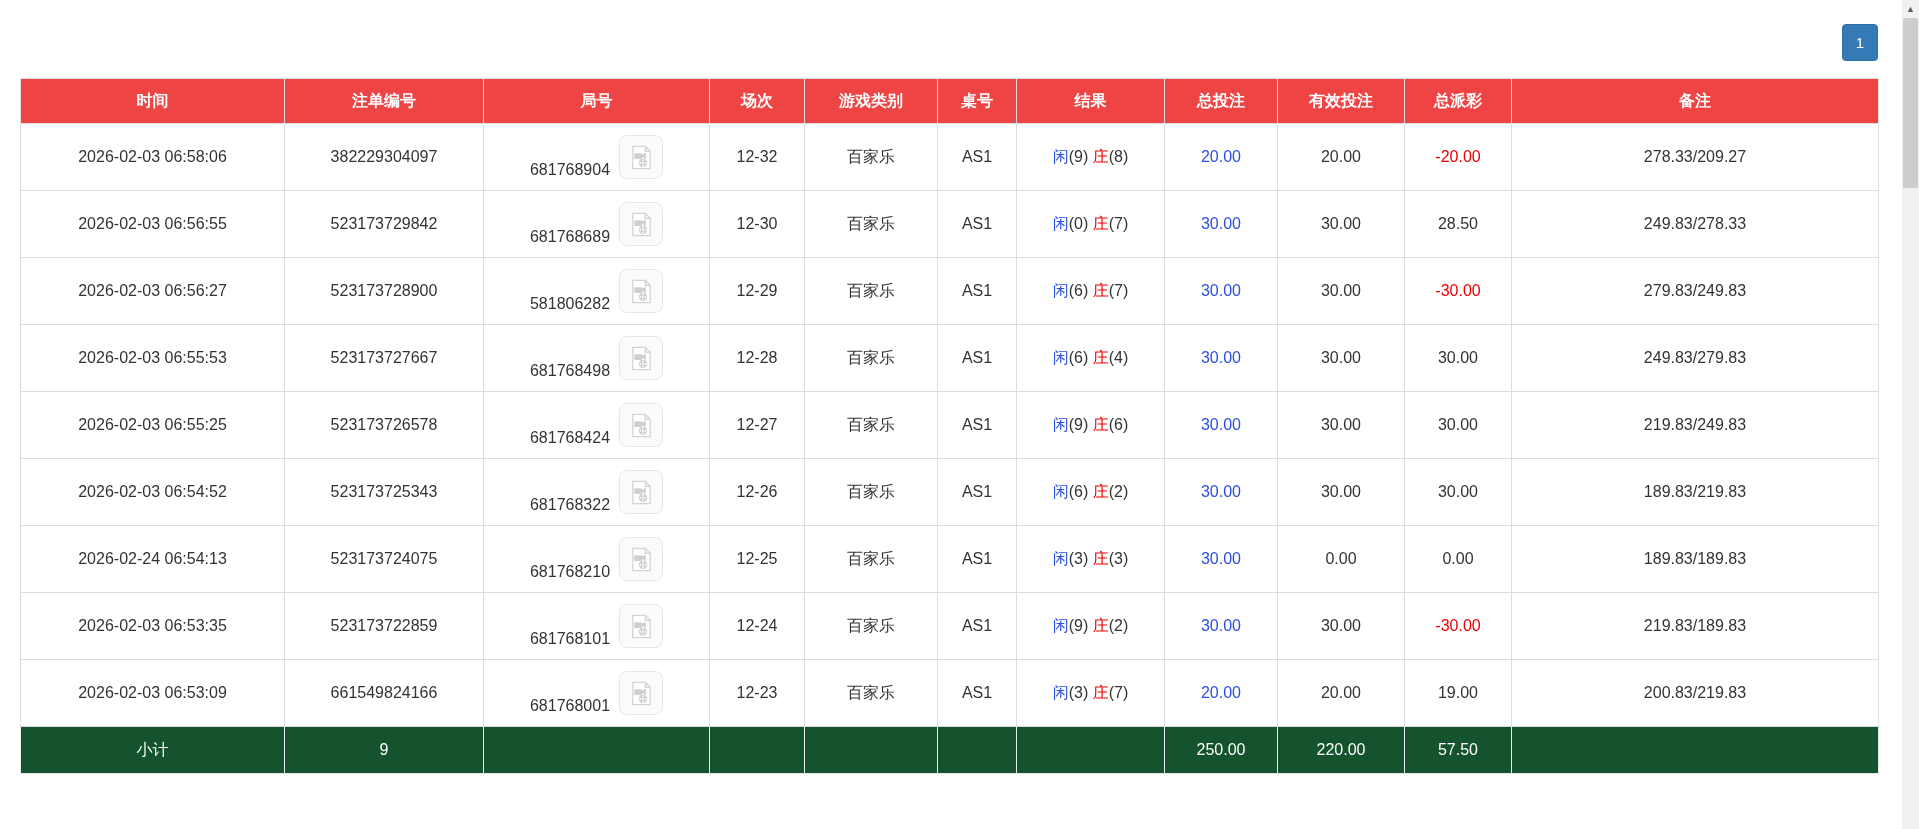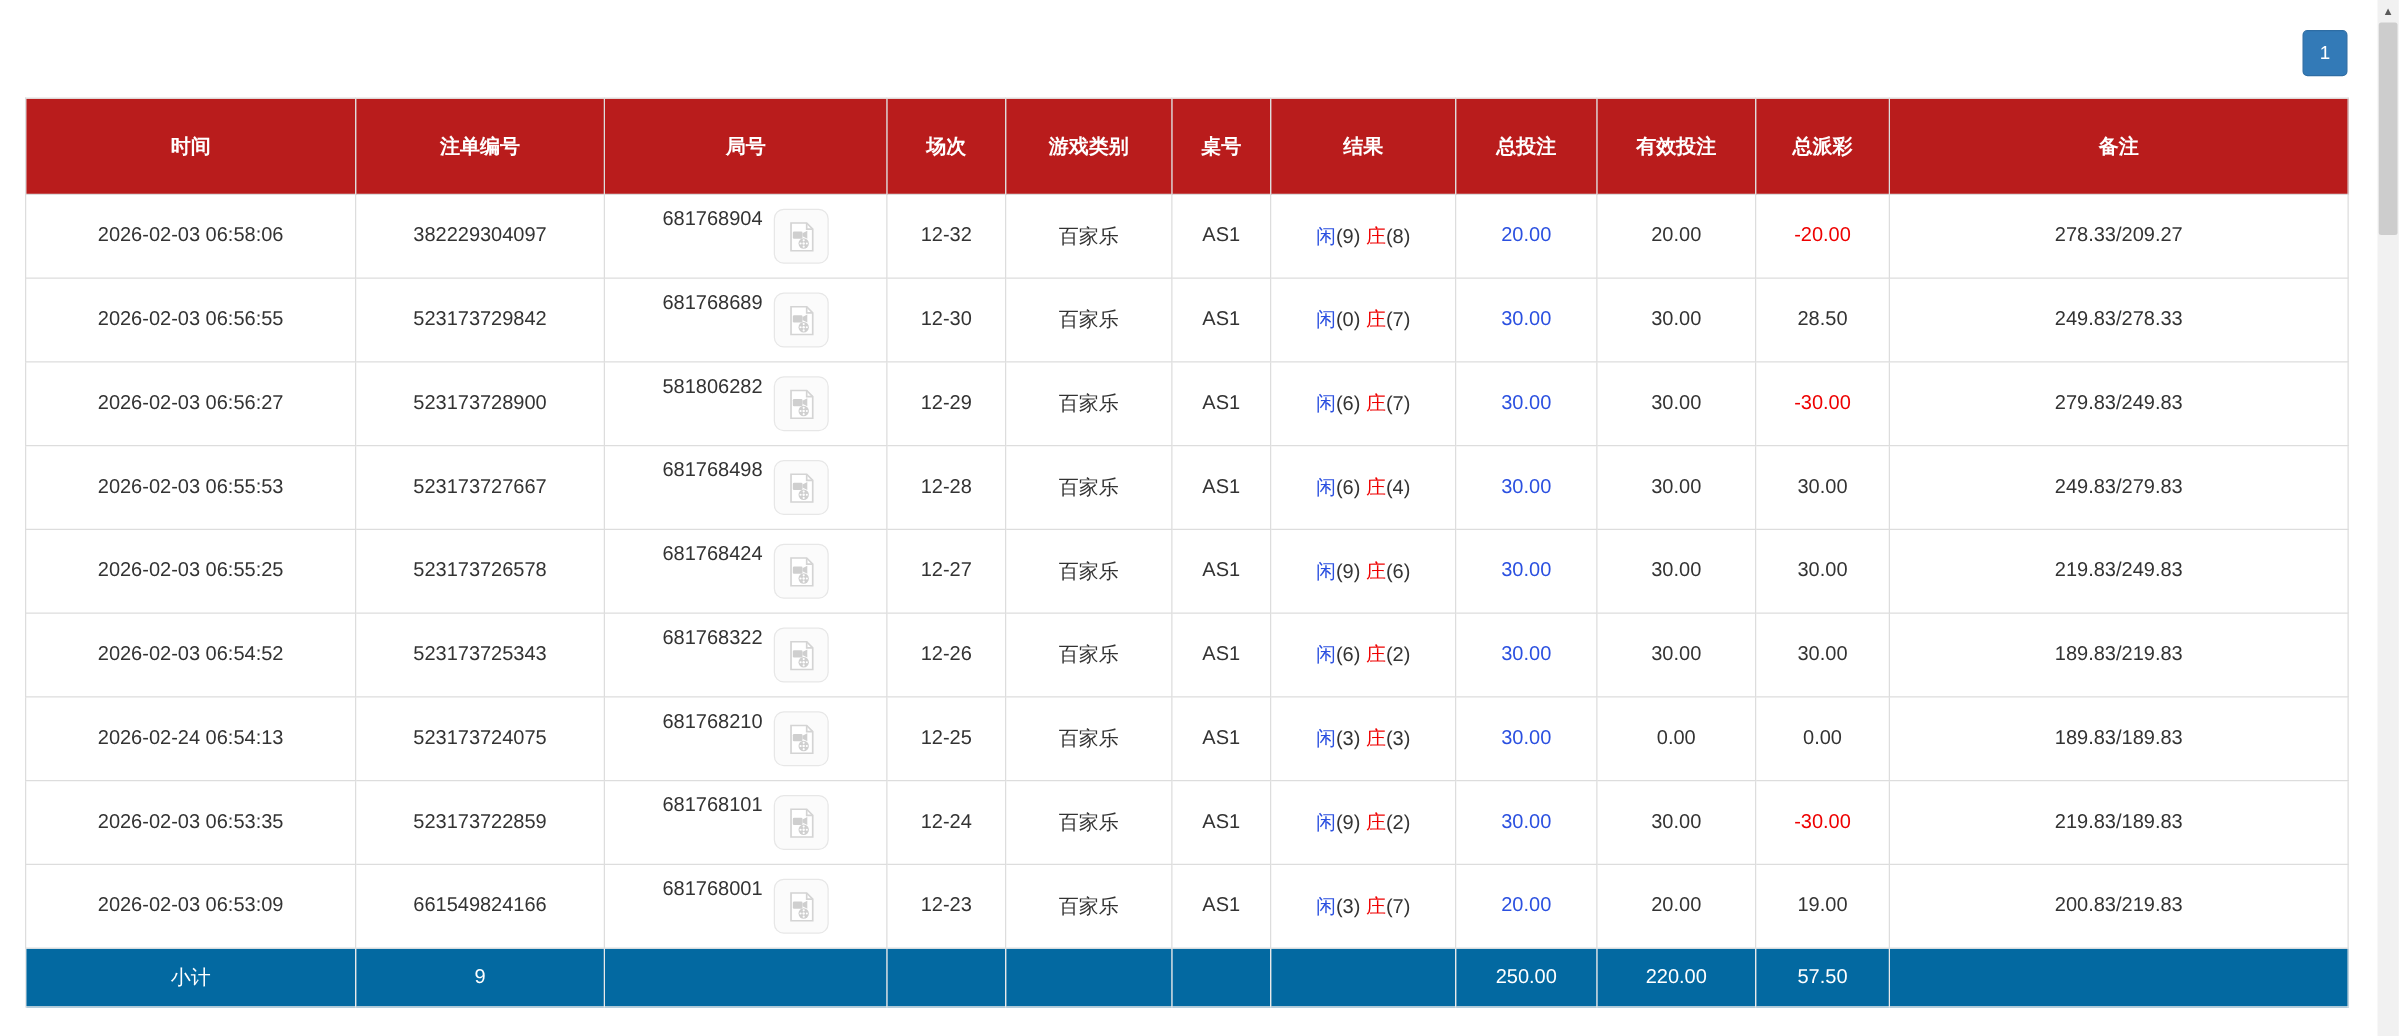--- a/index.html
+++ b/index.html
@@ -6,32 +6,32 @@
   body{width:1919px;height:829px;overflow:hidden;position:relative;}
 
   
   .page-btn{position:absolute;top:24px;left:1842px;width:36px;height:37px;
     background:#337ab7;border:1px solid #2e6da4;border-radius:4px;color:#fff;
     font-size:15px;font-family:"Liberation Sans",sans-serif;cursor:pointer;}
 
   
   table.records{position:absolute;top:78px;left:20px;width:1858px;
     border-collapse:collapse;table-layout:fixed;}
-  table.records th{background:#b91c1c;color:#fff;font-weight:bold;font-size:16px;
-    height:44px;border:1px solid #ddd;padding:16px;text-align:center;}
+  table.records th{background:#ef4444;color:#fff;font-weight:bold;font-size:16px;
+    height:44px;border:1px solid #ddd;padding:0;text-align:center;}
   table.records td{height:66px;border:1px solid #ddd;background:#fff;color:#333;
     font-size:16px;text-align:center;padding:0 4px;vertical-align:middle;white-space:nowrap;}
   .blue{color:#2b50e0;}
   .red{color:#ee0000;}
-  .round-wrap{display:flex;align-items:flex-start;justify-content:center;gap:9px;}
+  .round-wrap{display:flex;align-items:flex-end;justify-content:center;gap:9px;}
   .icon-btn{width:44px;height:44px;background:#fbfbfb;border:1px solid #e7e7e7;
     border-radius:8px;display:inline-flex;align-items:center;justify-content:center;
     cursor:pointer;padding:0;}
   
-  table.records tfoot td{background:#0369a1;color:#fff;height:46px;
+  table.records tfoot td{background:#14532d;color:#fff;height:46px;
     border:1px solid #e9e9e9;font-size:16px;}
 
   
   .scrollbar{position:absolute;top:0;right:0;width:17px;height:829px;background:#f1f1f1;}
   .sb-up{height:17px;display:flex;align-items:center;justify-content:center;
     color:#5a5a5a;font-size:9px;cursor:pointer;user-select:none;}
   .sb-thumb{position:absolute;top:18px;left:1px;width:15px;height:170px;
     background:#cdcdcd;border-radius:2px;cursor:pointer;}
 </style>
 </head>

